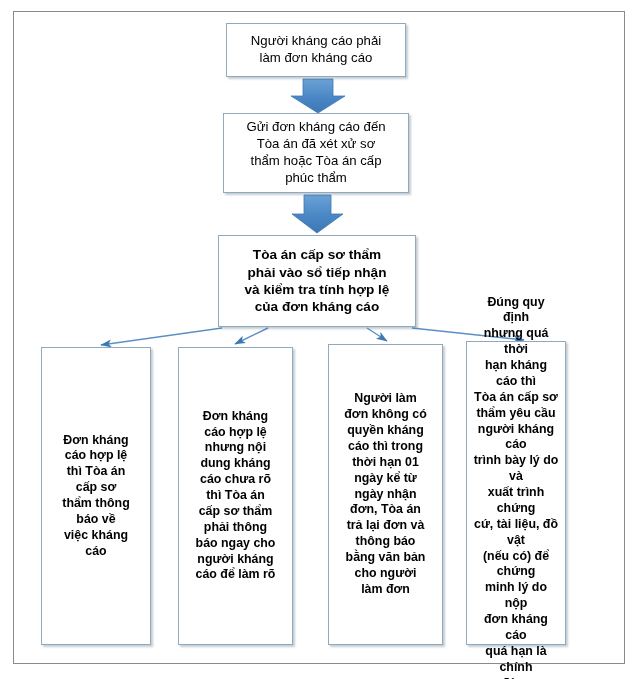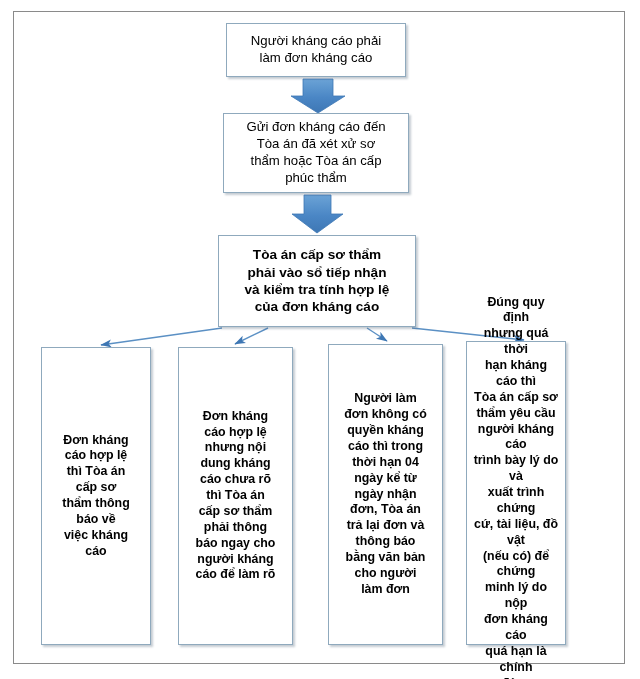--- a/index.html
+++ b/index.html
@@ -168,21 +168,21 @@
 báo ngay cho
 người kháng
 cáo để làm rõ</span>
   </div>
 
   <div class="node leaf" id="node-6">
     <span class="node-text">Người làm
 đơn không có
 quyền kháng
 cáo thì trong
-thời hạn 04
+thời hạn 01
 ngày kể từ
 ngày nhận
 đơn, Tòa án
 trả lại đơn và
 thông báo
 bằng văn bản
 cho người
 làm đơn</span>
   </div>
 

